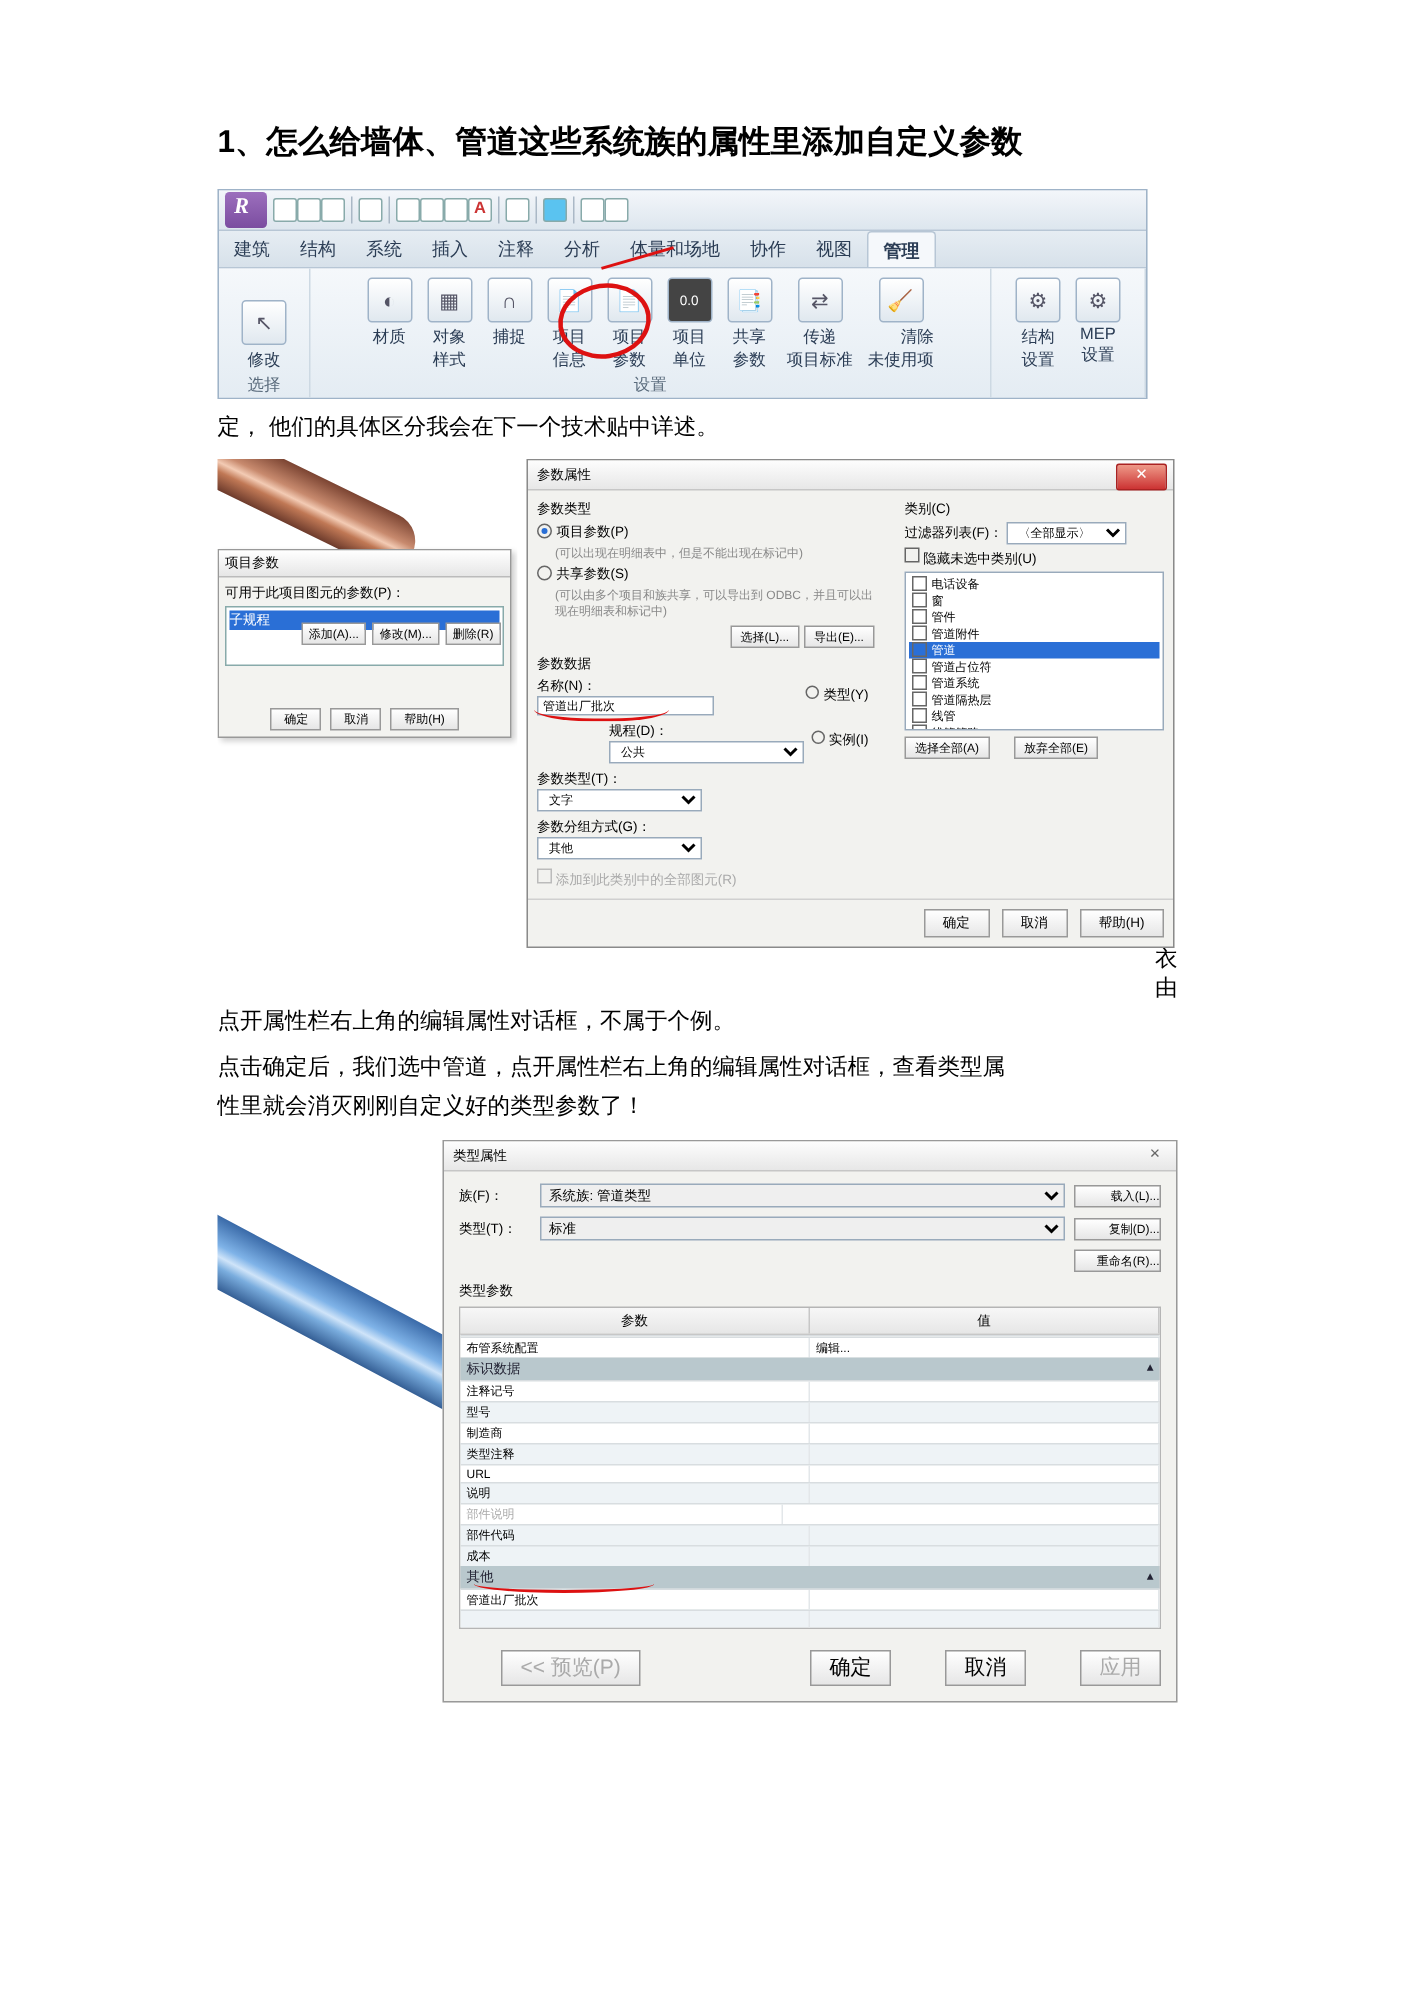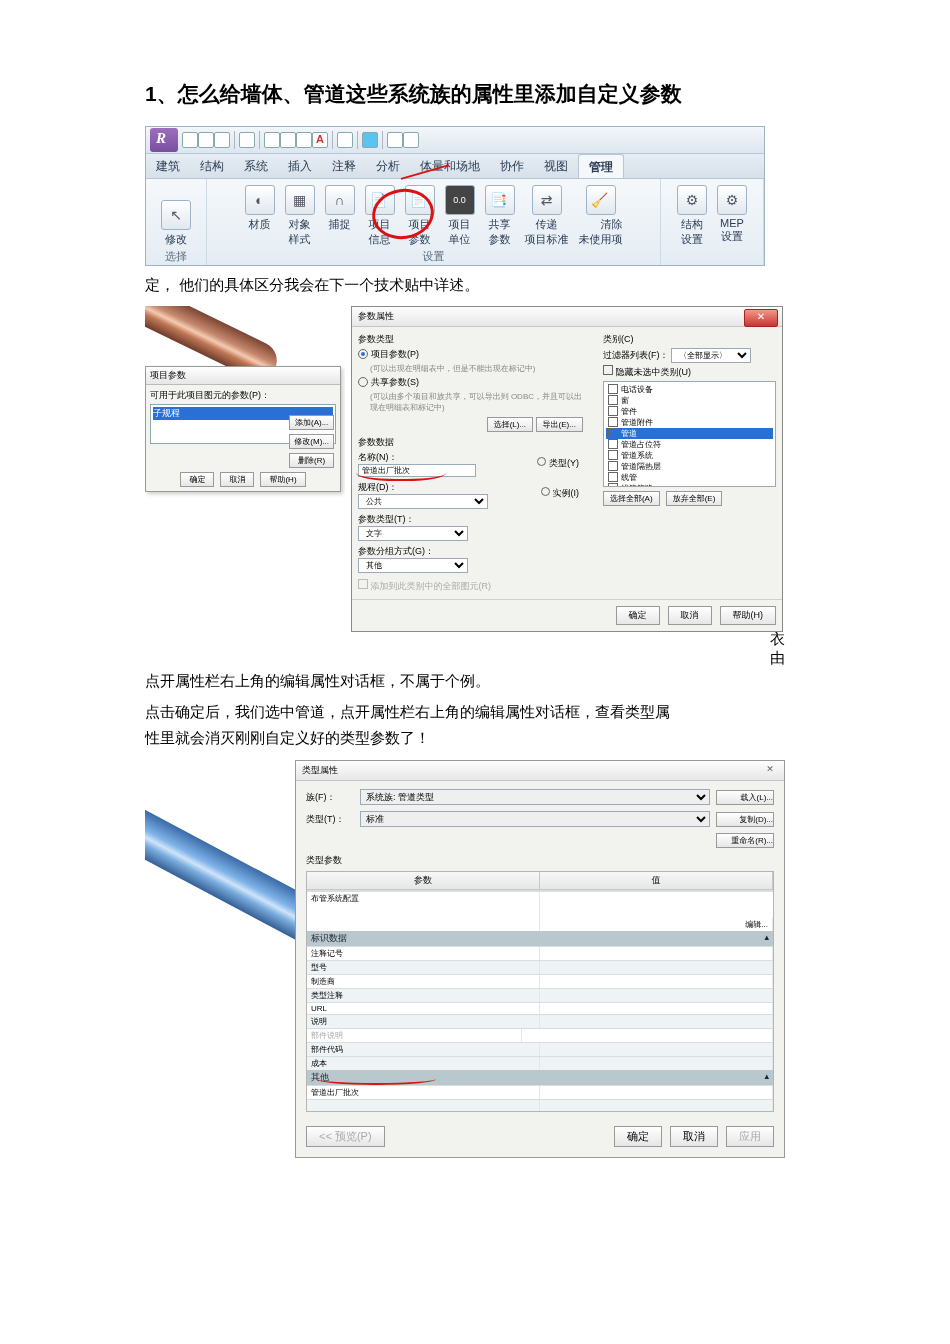--- a/index.html
+++ b/index.html
@@ -146,21 +146,21 @@
     border: 1px solid #999;
     box-shadow: 2px 2px 4px rgba(0,0,0,.2);
     font-size: 9px;
     font-family: "Microsoft YaHei","SimSun",sans-serif;
     padding: 4px;
   }
   .mini-dlg .ttl { background: linear-gradient(#fff,#e6e6e6); padding:2px 4px; margin:-4px -4px 4px -4px; border-bottom:1px solid #bbb; font-size:9px; }
   .mini-dlg .lab { margin: 2px 0; }
   .mini-dlg .listbox { border:1px solid #8aa; background:#fff; height:34px; padding:2px; }
   .mini-dlg .listbox .sel { background:#2a6fd6; color:#fff; }
-  .mini-dlg .btncol { position:absolute; right:6px; top:48px; display:flex; flex-direction:column; gap:4px; }
+  .mini-dlg .btncol { position:absolute; right:6px; top:48px; display:flex; gap:4px; }
   .mini-dlg .btncol .b { border:1px solid #999; background:linear-gradient(#fff,#e6e6e6); font-size:8px; padding:1px 4px; text-align:center; }
   .mini-dlg .footer { display:flex; gap:6px; justify-content:center; margin-top:28px; }
   .mini-dlg .footer .b { border:1px solid #999; background:linear-gradient(#fff,#e6e6e6); font-size:8px; padding:1px 8px; }
 
   .big-dlg {
     width: 430px;
     background: #f2f2ef;
     border: 1px solid #8a8a8a;
     position: relative;
     font-size: 9px;
@@ -254,21 +254,21 @@
     border:1px solid #b5b5b5;
   }
   .type-dlg .grid .hdr { display:flex; background:linear-gradient(#f7f7f7,#e6e6e6); border-bottom:1px solid #c7c7c7; }
   .type-dlg .grid .hdr div { flex:1; text-align:center; padding:2px; font-size:9px; border-right:1px solid #c7c7c7; }
   .type-dlg .grid .cat { background:#b9c8cd; color:#223; padding:1px 4px; font-size:9px; position:relative; }
   .type-dlg .grid .cat .exp { position:absolute; right:4px; top:1px; font-size:9px; }
   .type-dlg .grid .row { display:flex; border-top:1px solid #d8dde0; background:#fff; }
   .type-dlg .grid .row div { flex:1; padding:1px 4px; font-size:8px; border-right:1px solid #e3e7ea; }
   .type-dlg .grid .row.alt { background:#eef3f6; }
   .type-dlg .dlg-foot { display:flex; justify-content:flex-end; gap:8px; padding:8px 10px 10px 10px; }
-  .type-dlg .dlg-foot .b { border:1px solid #999; background:linear-gradient(#fff,#e6e6e6); font-size:11px; padding:2px 12px; }
+  .type-dlg .dlg-foot .b { border:1px solid #999; background:linear-gradient(#fff,#e6e6e6); font-size:14px; padding:2px 12px;margin-left:28px; }
   .type-dlg .dlg-foot .b.dis { color:#aaa; }
   .red-underline2 {
     position:absolute;
     border-bottom: 2px solid #d11;
     width: 120px; height: 6px;
     border-radius: 0 0 60px 60px / 0 0 6px 6px;
     left: 20px; bottom: 72px;
     pointer-events:none;
   }
   .type-dlg .x { position:absolute; right:6px; top:3px; width:16px;height:14px; font-size:9px; color:#666; text-align:center; }
@@ -436,21 +436,21 @@
         <div class="sec-title">参数数据</div>
         <div style="position:relative;">
           <div>名称(N)：</div>
           <input class="txt" style="width: 110px;" value="管道出厂批次">
           <span style="position:absolute; right:4px; top:6px;">
             <span class="dot on" style="border:1px solid #666;border-radius:50%;width:7px;height:7px;display:inline-block;"></span>
             <span>类型(Y)</span>
           </span>
           <div class="red-underline" style="top:18px;left:-2px;"></div>
         </div>
-        <div style="margin-top:4px; position:relative;">
+        <div style="margin-top:4px; position:relative;margin-left:48px;">
           <div>规程(D)：</div>
           <select class="sel" style="width:130px;"><option>公共</option></select>
           <span style="position:absolute; right:4px; top:6px;">
             <span class="dot" style="border:1px solid #666;border-radius:50%;width:7px;height:7px;display:inline-block;"></span>
             <span>实例(I)</span>
           </span>
         </div>
         <div style="margin-top:4px;">
           <div>参数类型(T)：</div>
           <select class="sel" style="width:110px;"><option>文字</option></select>
@@ -509,21 +509,21 @@
             </div>
           <div class="item">
               <span class="chk"></span>
               <span>线管</span>
             </div>
           <div class="item">
               <span class="chk"></span>
               <span>线管管路</span>
             </div>
         </div>
-        <div style="display:flex; gap:6px; margin-top:4px;">
+        <div style="display:flex; gap:16px; margin-top:4px;">
           <span class="smallbtn">选择全部(A)</span>
           <span class="smallbtn">放弃全部(E)</span>
         </div>
       </div>
     </div>
     <div class="foot">
       <div class="btn2">确定</div>
       <div class="btn2">取消</div>
       <div class="btn2">帮助(H)</div>
     </div>
@@ -568,21 +568,21 @@
       <div>类型参数</div>
     </div>
     <div class="grid">
       <div class="hdr">
         <div>参数</div>
         <div>值</div>
       </div>
       <div class="row"></div>
       <div class="row" style="background:#fff;">
           <div>布管系统配置</div>
-          <div style="text-align:right;margin-top:26px;">编辑...</div>
+          <div style="text-align:left;">编辑...</div>
         </div>
       <div class="cat"><span>标识数据</span><span class="exp">▴</span></div>
       <div class="row">
           <div>注释记号</div>
           <div></div>
         </div>
       <div class="row alt">
           <div>型号</div>
           <div></div>
         </div>

